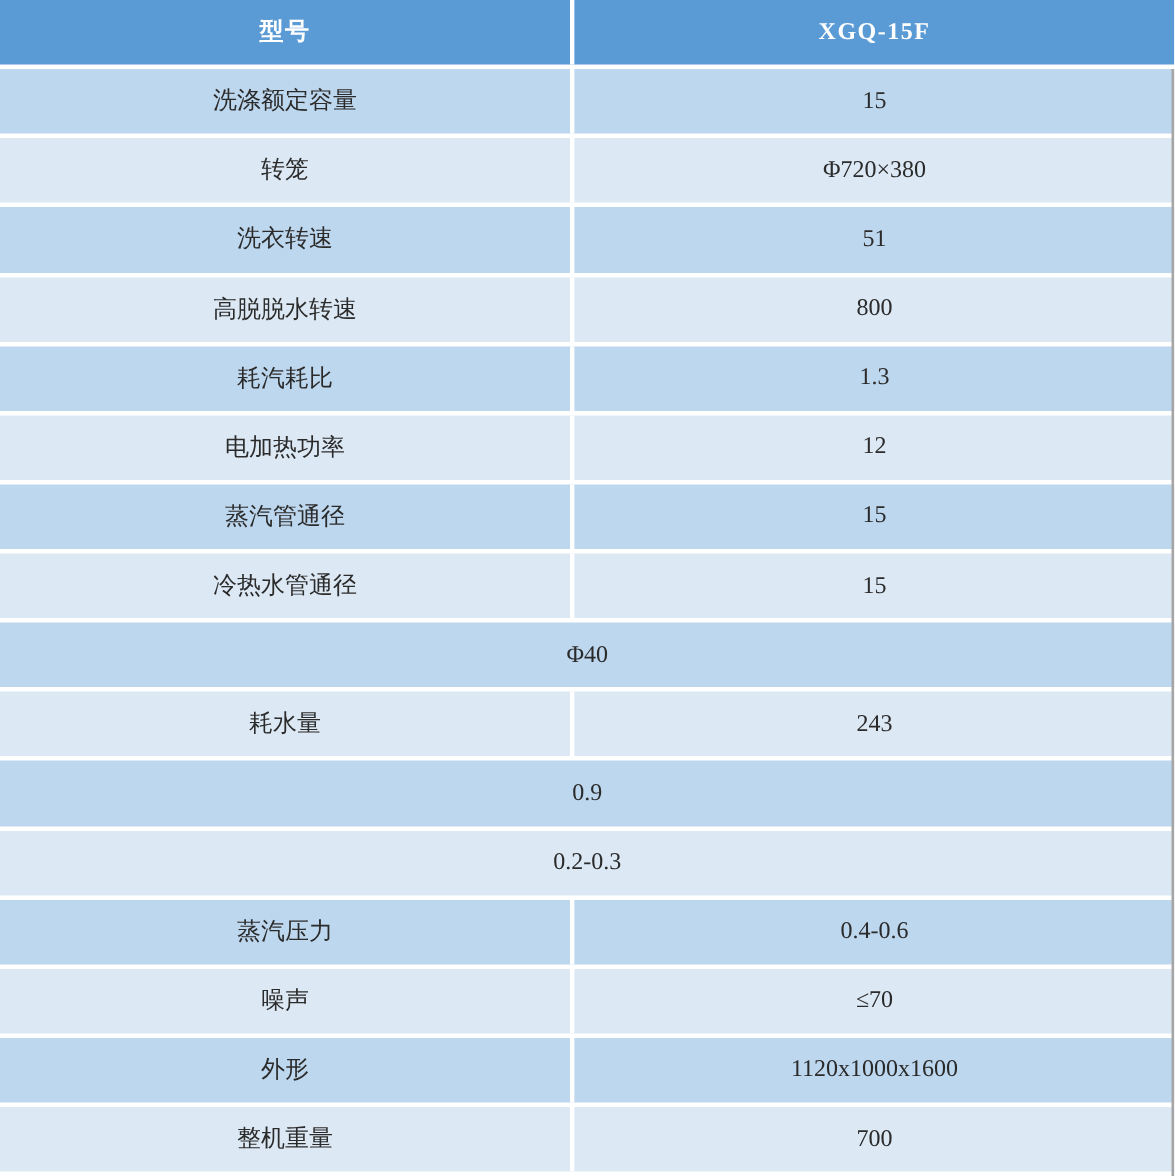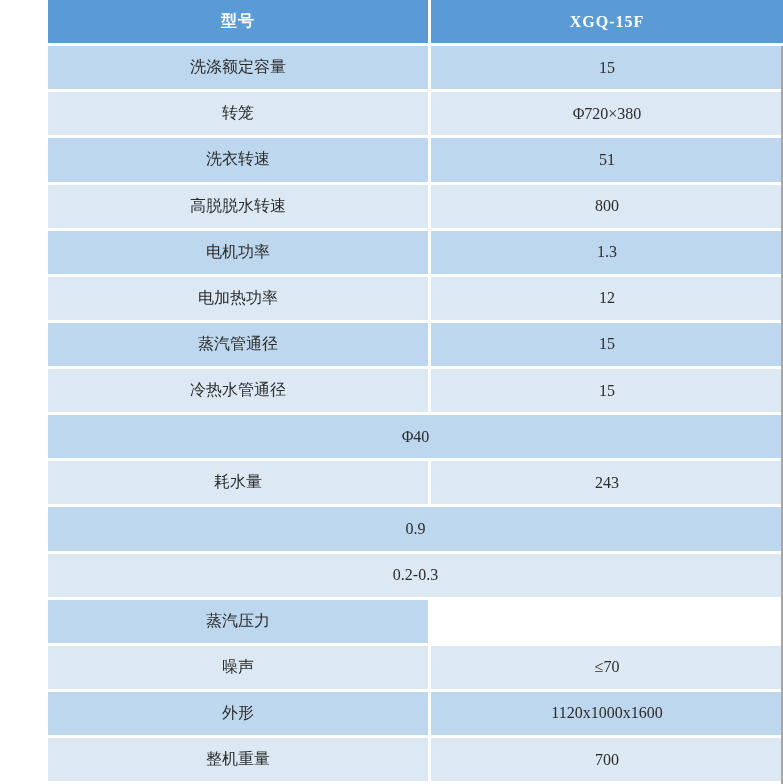--- a/index.html
+++ b/index.html
@@ -18,21 +18,20 @@
     font-size: 16px;
     color: var(--body-text, #2b2b2b);
     overflow: hidden;
   }
   .row {
     flex: 1 1 0;
     display: flex;
     box-sizing: border-box;
     border-bottom: 3px solid var(--separator, #ffffff);
     min-height: 0;
-    margin-left: 48px;
   }
   .row:last-child {
     border-bottom: none;
   }
   .cell {
     display: flex;
     align-items: center;
     justify-content: center;
     box-sizing: border-box;
     white-space: nowrap;
@@ -91,21 +90,21 @@
     <div class="cell cell-label">洗衣转速</div>
     <div class="cell cell-value">51</div>
   </div>
 
   <div class="row row-even">
     <div class="cell cell-label">高脱脱水转速</div>
     <div class="cell cell-value">800</div>
   </div>
 
   <div class="row row-odd">
-    <div class="cell cell-label">电机功率</div>
+    <div class="cell cell-label">耗汽耗比</div>
     <div class="cell cell-value">1.3</div>
   </div>
 
   <div class="row row-even">
     <div class="cell cell-label">电加热功率</div>
     <div class="cell cell-value">12</div>
   </div>
 
   <div class="row row-odd">
     <div class="cell cell-label">蒸汽管通径</div>
@@ -129,20 +128,21 @@
   <div class="row row-odd">
     <div class="cell cell-value">0.9</div>
   </div>
 
   <div class="row row-even">
     <div class="cell cell-value">0.2-0.3</div>
   </div>
 
   <div class="row row-odd">
     <div class="cell cell-label">蒸汽压力</div>
+    <div class="cell cell-value">0.4-0.6</div>
   </div>
 
   <div class="row row-even">
     <div class="cell cell-label">噪声</div>
     <div class="cell cell-value">≤70</div>
   </div>
 
   <div class="row row-odd">
     <div class="cell cell-label">外形</div>
     <div class="cell cell-value">1120x1000x1600</div>

